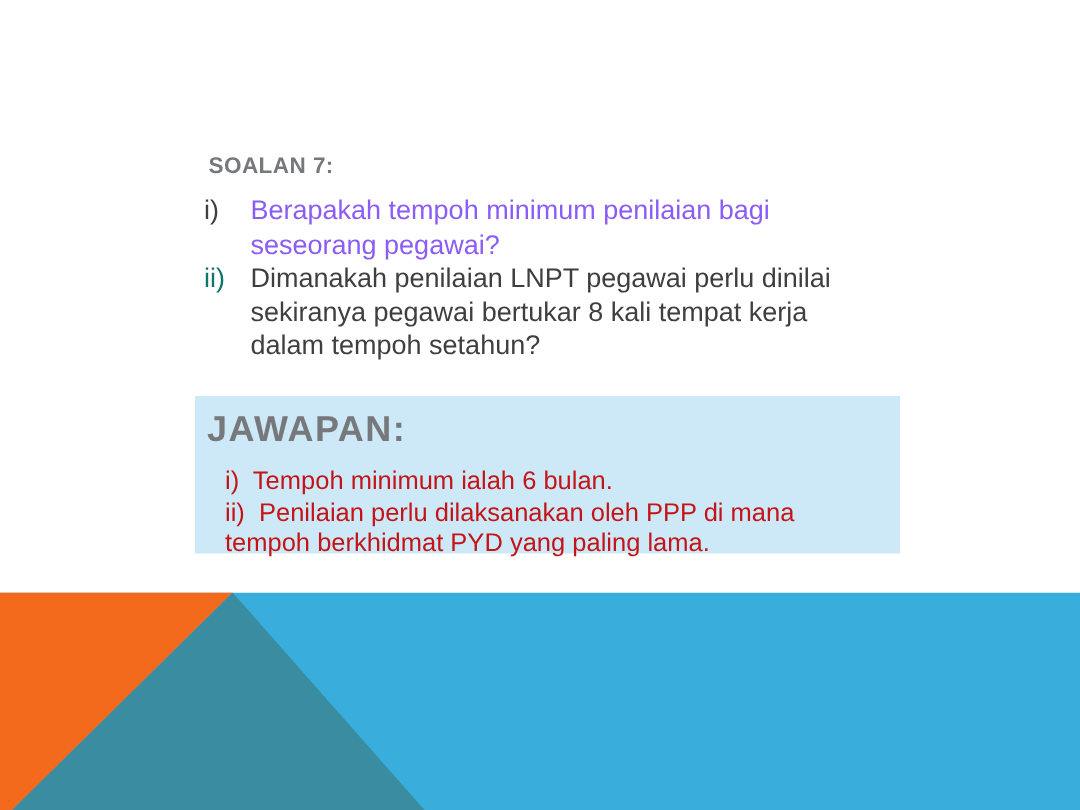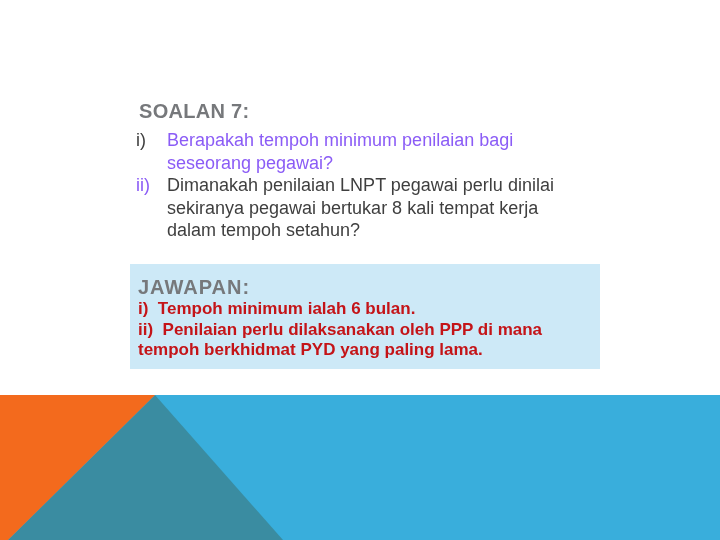--- a/index.html
+++ b/index.html
@@ -13,21 +13,21 @@
     height: 540px;
     background: #ffffff;
     overflow: hidden;
     font-family: "Liberation Sans", "DejaVu Sans", sans-serif;
   }
   .slide-title {
     position: absolute;
     left: 139px;
     top: 100px;
     margin: 0;
-    font-size: 20px;
+    font-size: 15px;
     font-weight: bold;
     line-height: 22px;
     letter-spacing: 0.3px;
   }
   .questions {
     position: absolute;
     left: 136px;
     top: 129px;
     width: 440px;
   }
@@ -49,29 +49,29 @@
     position: absolute;
     left: 130px;
     top: 264px;
     width: 470px;
     height: 105px;
     box-sizing: border-box;
     padding: 11px 8px 0 8px;
   }
   .answer-heading {
     margin: 0;
-    font-size: 20px;
+    font-size: 24px;
     font-weight: bold;
     line-height: 24px;
     letter-spacing: 1px;
   }
   .answer-lines {
-    margin: 0;
+    margin: 12px;
     font-size: 17px;
-    font-weight: bold;
+    font-weight: normal;
     line-height: 20.5px;
     white-space: pre-wrap;
   }
   .footer-decoration {
     position: absolute;
     left: 0;
     bottom: 0;
     width: 720px;
     height: 145px;
     display: block;
@@ -84,21 +84,21 @@
 
   <h1 class="slide-title" style="color: rgb(118, 120, 123);">SOALAN 7:</h1>
 
   <div class="questions">
     <div class="q-item">
       <span class="q-marker" style="color: rgb(63, 63, 63);">i)</span>
       <span class="q-text" style="color: #8b5cf6;">Berapakah tempoh minimum penilaian bagi
 seseorang pegawai?</span>
     </div>
     <div class="q-item">
-      <span class="q-marker" style="color: #8b5cf6;">ii)</span>
+      <span class="q-marker" style="color: #0f766e;">ii)</span>
       <span class="q-text" style="color: rgb(63, 63, 63);">Dimanakah penilaian LNPT pegawai perlu dinilai
 sekiranya pegawai bertukar 8 kali tempat kerja
 dalam tempoh setahun?</span>
     </div>
   </div>
 
   <div class="answer-box" style="background-color: rgb(205, 233, 247);">
     <p class="answer-heading" style="color: rgb(118, 120, 123);">JAWAPAN:</p>
     <p class="answer-lines" style="color: rgb(196, 20, 24);">i)  Tempoh minimum ialah 6 bulan.
 ii)  Penilaian perlu dilaksanakan oleh PPP di mana

